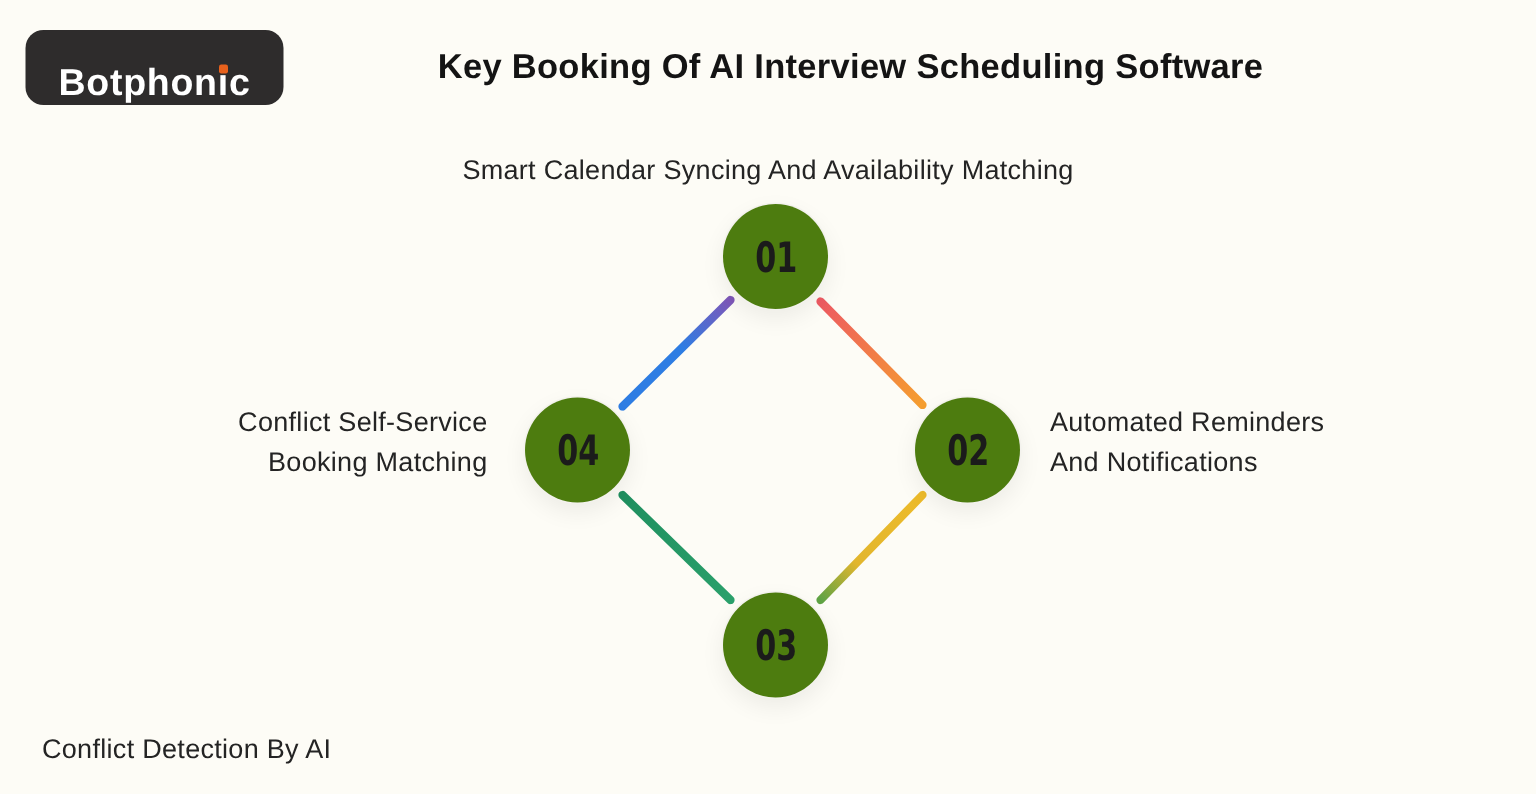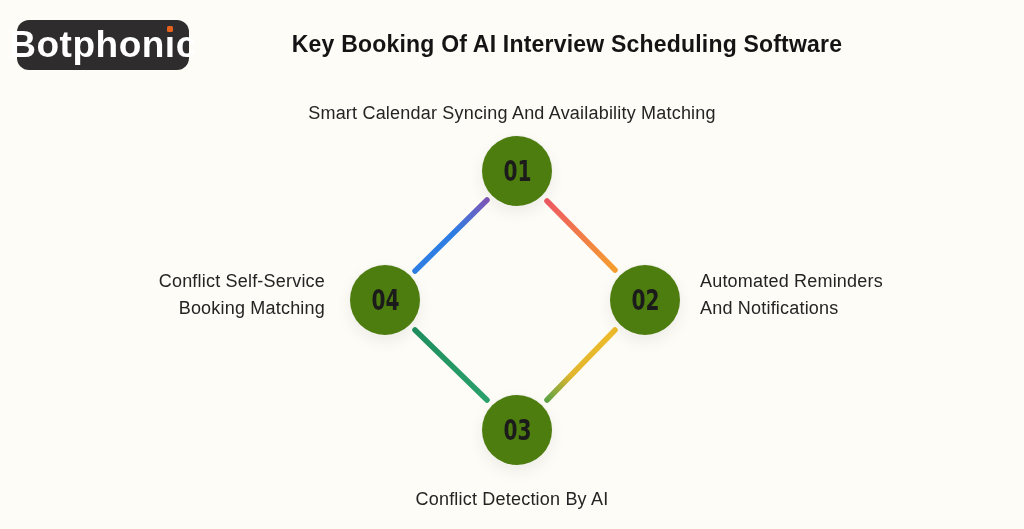--- a/index.html
+++ b/index.html
@@ -17,25 +17,25 @@
   }
 
   
   .logo {
     position: absolute;
     left: 17px; top: 20px;
     width: 172px; height: 50px;
     background: #2e2c2c;
     border-radius: 12px;
     display: flex;
-    align-items: center;
+    align-items: flex-end;
     justify-content: center;
     color: #ffffff;
     font-weight: 700;
-    font-size: 37px;
+    font-size: 25px;
     letter-spacing: 0.5px;
   }
   .logo .i-wrap { position: relative; display: inline-block; }
   .logo .i-dot {
     position: absolute;
     left: 50%; top: 2px;
     transform: translateX(-50%);
     width: 6px; height: 6px;
     border-radius: 1.5px;
     background: #e8611c;
@@ -102,21 +102,22 @@
     text-align: left;
     width: 230px;
   }
   .label-left {
     left: 75px; top: 268px;
     width: 250px;
     text-align: right;
   }
   .label-bottom {
     left: 0; right: 0; top: 486px;
-    text-align: center;
+    text-align: left;
+    padding-left: 28px;
   }
 </style>
 </head>
 <body>
 
 <div class="canvas">
 
   <div class="logo">
     <span>Botphon</span>
       <span class="i-wrap"><span>ı</span><span class="i-dot"></span></span>

